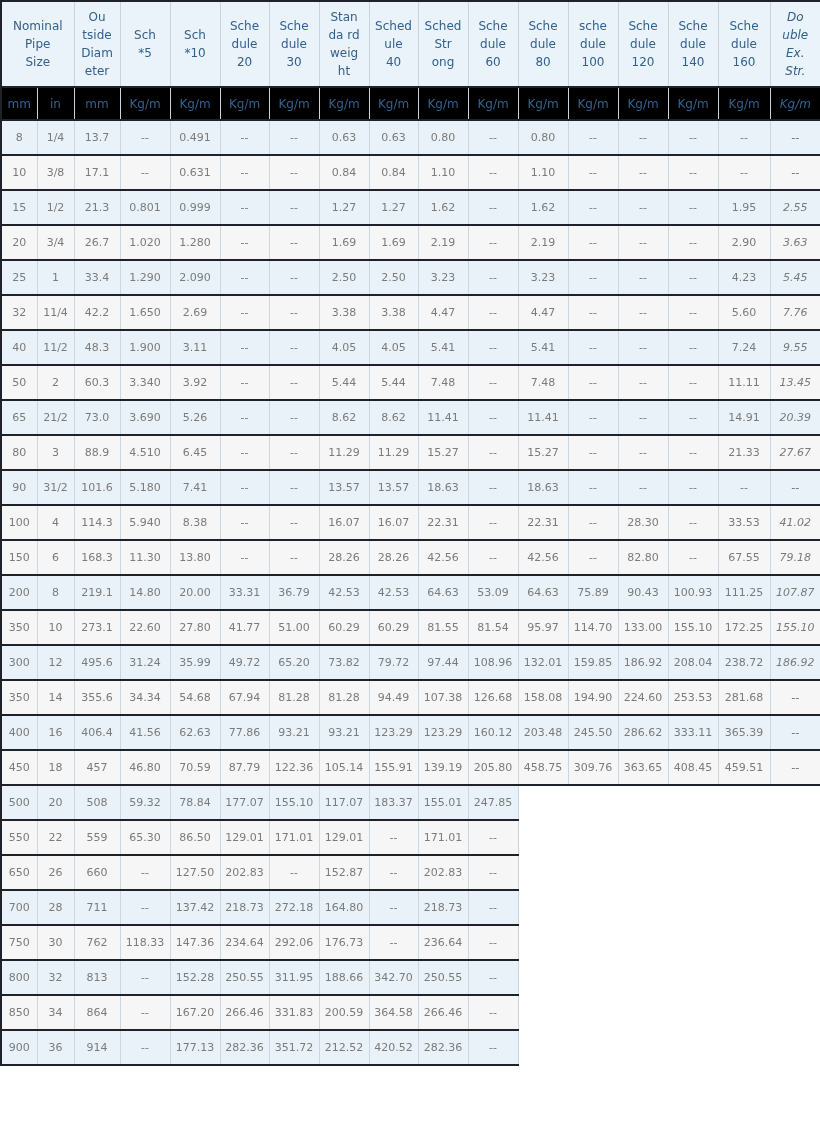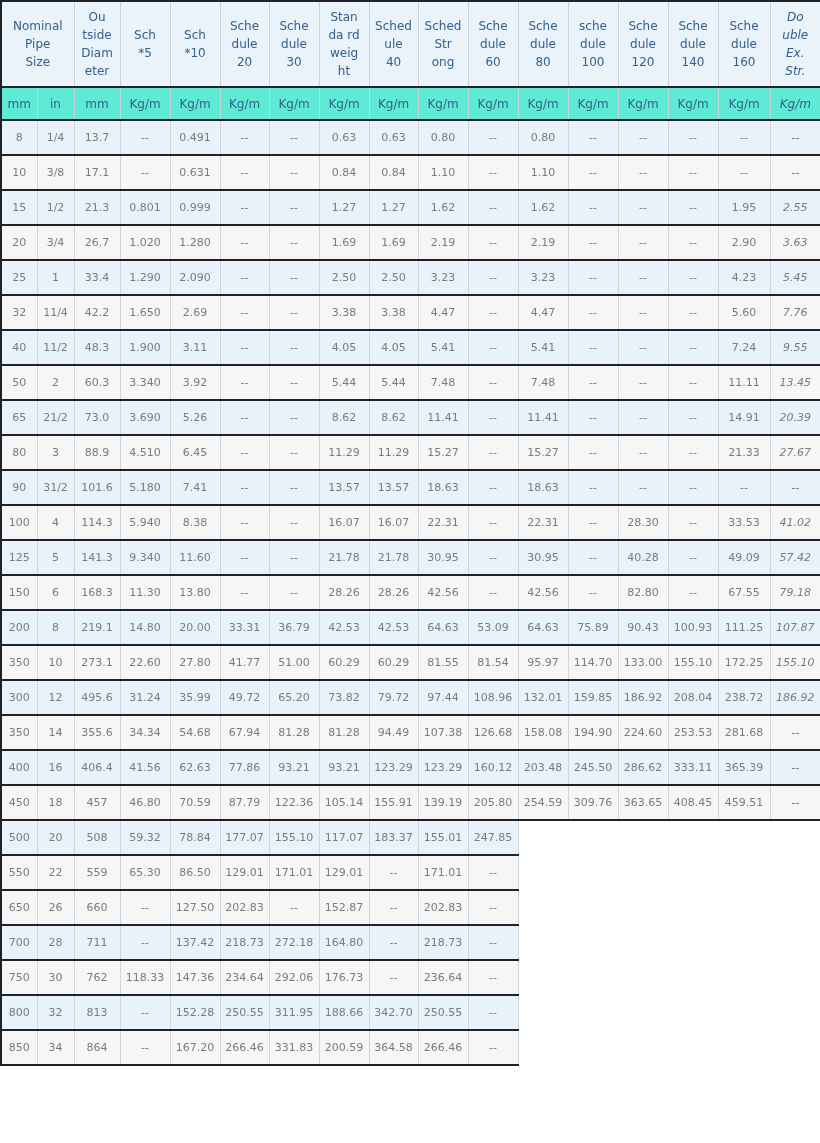--- a/index.html
+++ b/index.html
@@ -35,21 +35,21 @@
     white-space: pre-line;
     line-height: 1.5;
     border-left: 1px solid #c9d3dc;
     border-right: 1px solid #c9d3dc;
     border-top: 2px solid #1f2329;
     border-bottom: 2px solid #1f2329;
   }
   
   th.hunit {
     height: 31px;
-    background: #5eead4;
+    background: #000000;
     color: #33618c;
     font-size: 12px;
     font-weight: normal;
     border-left: 1px solid #c9d3dc;
     border-right: 1px solid #c9d3dc;
     border-top: 2px solid #1f2329;
     border-bottom: 2px solid #1f2329;
   }
   
   td.cell {
@@ -390,39 +390,20 @@
           <td class="cell">16.07</td>
           <td class="cell">22.31</td>
           <td class="cell">--</td>
           <td class="cell">22.31</td>
           <td class="cell">--</td>
           <td class="cell">28.30</td>
           <td class="cell">--</td>
           <td class="cell">33.53</td>
           <td class="cell edge-right">41.02</td>
         </tr>
-        <tr class="row-blue">
-          <td class="cell">125</td>
-          <td class="cell">5</td>
-          <td class="cell">141.3</td>
-          <td class="cell">9.340</td>
-          <td class="cell">11.60</td>
-          <td class="cell">--</td>
-          <td class="cell">--</td>
-          <td class="cell">21.78</td>
-          <td class="cell">21.78</td>
-          <td class="cell">30.95</td>
-          <td class="cell">--</td>
-          <td class="cell">30.95</td>
-          <td class="cell">--</td>
-          <td class="cell">40.28</td>
-          <td class="cell">--</td>
-          <td class="cell">49.09</td>
-          <td class="cell edge-right">57.42</td>
-        </tr>
         <tr class="row-gray">
           <td class="cell">150</td>
           <td class="cell">6</td>
           <td class="cell">168.3</td>
           <td class="cell">11.30</td>
           <td class="cell">13.80</td>
           <td class="cell">--</td>
           <td class="cell">--</td>
           <td class="cell">28.26</td>
           <td class="cell">28.26</td>
@@ -535,21 +516,21 @@
           <td class="cell">18</td>
           <td class="cell">457</td>
           <td class="cell">46.80</td>
           <td class="cell">70.59</td>
           <td class="cell">87.79</td>
           <td class="cell">122.36</td>
           <td class="cell">105.14</td>
           <td class="cell">155.91</td>
           <td class="cell">139.19</td>
           <td class="cell">205.80</td>
-          <td class="cell">254.59</td>
+          <td class="cell">458.75</td>
           <td class="cell">309.76</td>
           <td class="cell">363.65</td>
           <td class="cell">408.45</td>
           <td class="cell">459.51</td>
           <td class="cell edge-right">--</td>
         </tr>
         <tr class="row-blue">
           <td class="cell">500</td>
           <td class="cell">20</td>
           <td class="cell">508</td>
@@ -640,15 +621,29 @@
           <td class="cell">--</td>
           <td class="cell">167.20</td>
           <td class="cell">266.46</td>
           <td class="cell">331.83</td>
           <td class="cell">200.59</td>
           <td class="cell">364.58</td>
           <td class="cell">266.46</td>
           <td class="cell">--</td>
           <td class="void" colspan="6"></td>
         </tr>
+        <tr class="row-blue">
+          <td class="cell">900</td>
+          <td class="cell">36</td>
+          <td class="cell">914</td>
+          <td class="cell">--</td>
+          <td class="cell">177.13</td>
+          <td class="cell">282.36</td>
+          <td class="cell">351.72</td>
+          <td class="cell">212.52</td>
+          <td class="cell">420.52</td>
+          <td class="cell">282.36</td>
+          <td class="cell">--</td>
+          <td class="void" colspan="6"></td>
+        </tr>
       </tbody>
   </table>
 </div>
 
 </body></html>

